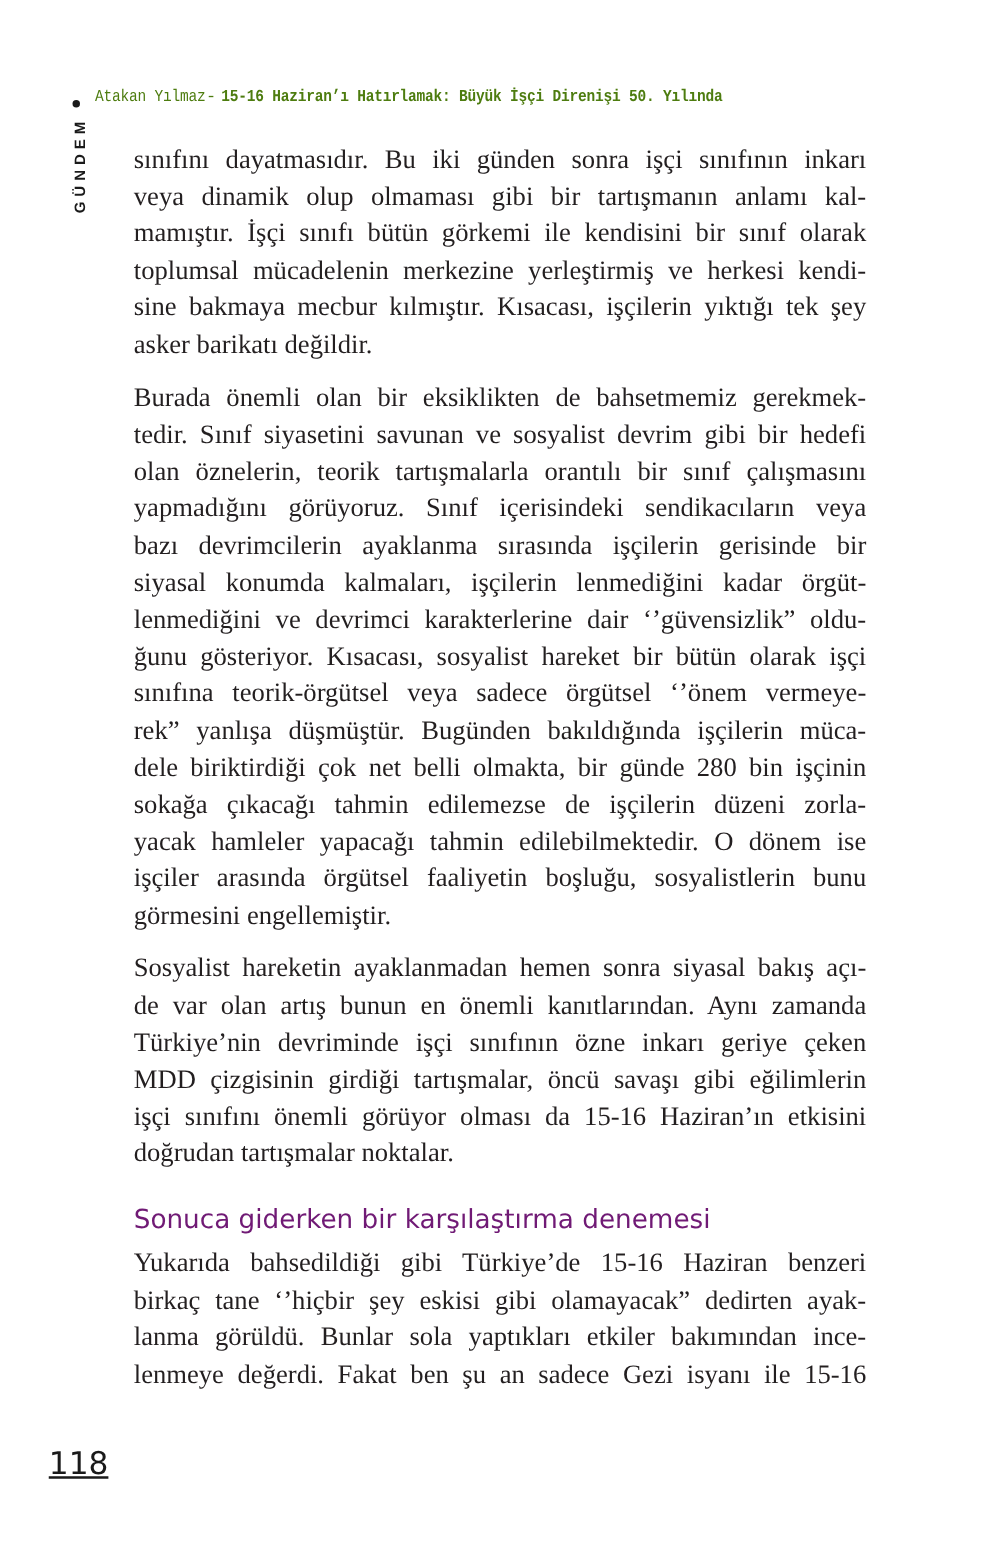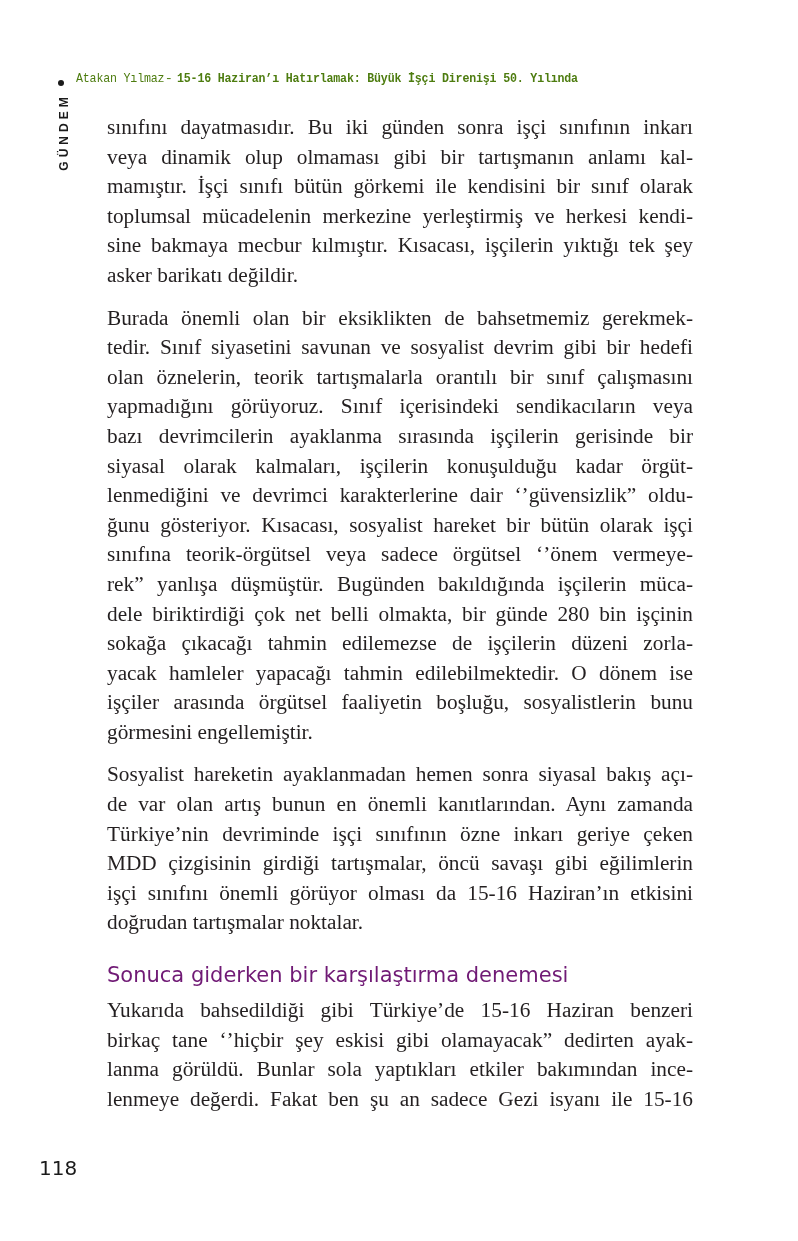--- a/index.html
+++ b/index.html
@@ -32,21 +32,21 @@
     display: block; height: 29.6px; line-height: 29.6px;
     text-align: justify; text-align-last: justify; white-space: nowrap; overflow: visible;
   }
   .line.last { text-align-last: left; }
   .heading {
     font-family: "DejaVu Sans", sans-serif; font-size: 21px; color: #701a75;
     height: 34px; line-height: 34px; margin: 20px 0 4px 0;
   }
   .page-number {
     position: absolute; left: 39px; top: 1156px;
-    font-family: "DejaVu Sans", sans-serif; font-size: 20px; color: #1a1a1a;
+    font-family: "DejaVu Sans", sans-serif; font-size: 25px; color: #1a1a1a; text-decoration: underline;
   }
 </style>
 </head>
 <body>
 
 <div class="header">
   <span class="dot"></span>
   <span class="author">Atakan Yılmaz</span>
   <span class="sep">-</span>
   <span class="title">15-16 Haziran’ı Hatırlamak: Büyük İşçi Direnişi 50. Yılında</span>
@@ -65,21 +65,21 @@
     <span class="line">sine bakmaya mecbur kılmıştır. Kısacası, işçilerin yıktığı tek şey</span>
     <span class="line last">asker barikatı değildir.</span>
   </div>
 
   <div class="para">
     <span class="line">Burada önemli olan bir eksiklikten de bahsetmemiz gerekmek-</span>
     <span class="line">tedir. Sınıf siyasetini savunan ve sosyalist devrim gibi bir hedefi</span>
     <span class="line">olan öznelerin, teorik tartışmalarla orantılı bir sınıf çalışmasını</span>
     <span class="line">yapmadığını görüyoruz. Sınıf içerisindeki sendikacıların veya</span>
     <span class="line">bazı devrimcilerin ayaklanma sırasında işçilerin gerisinde bir</span>
-    <span class="line">siyasal olarak kalmaları, işçilerin konuşulduğu kadar örgüt-</span>
+    <span class="line">siyasal konumda kalmaları, işçilerin lenmediğini kadar örgüt-</span>
     <span class="line">lenmediğini ve devrimci karakterlerine dair ‘’güvensizlik” oldu-</span>
     <span class="line">ğunu gösteriyor. Kısacası, sosyalist hareket bir bütün olarak işçi</span>
     <span class="line">sınıfına teorik-örgütsel veya sadece örgütsel ‘’önem vermeye-</span>
     <span class="line">rek” yanlışa düşmüştür. Bugünden bakıldığında işçilerin müca-</span>
     <span class="line">dele biriktirdiği çok net belli olmakta, bir günde 280 bin işçinin</span>
     <span class="line">sokağa çıkacağı tahmin edilemezse de işçilerin  düzeni zorla-</span>
     <span class="line">yacak hamleler yapacağı tahmin edilebilmektedir. O dönem ise</span>
     <span class="line">işçiler arasında örgütsel faaliyetin boşluğu, sosyalistlerin bunu</span>
     <span class="line last">görmesini engellemiştir.</span>
   </div>

